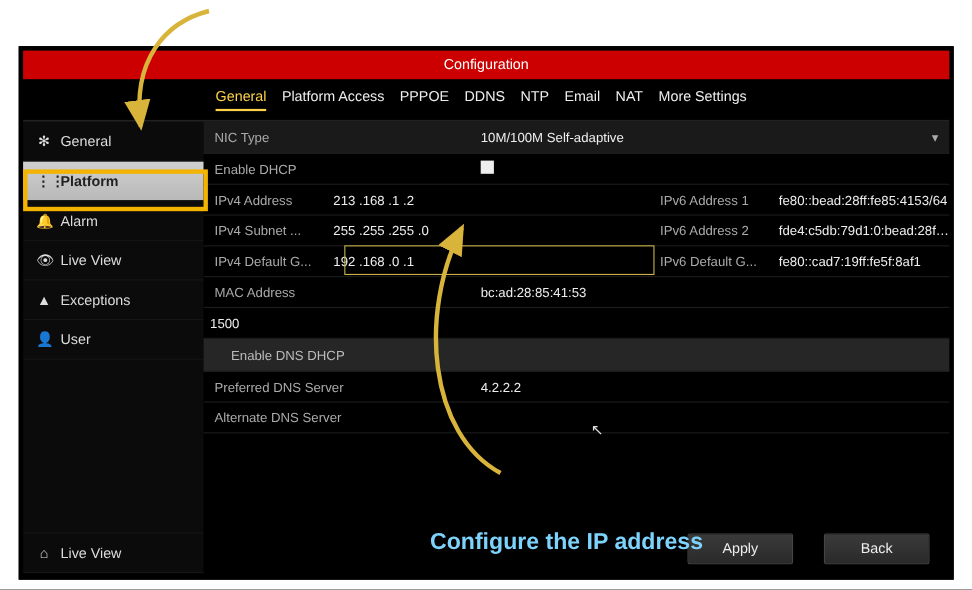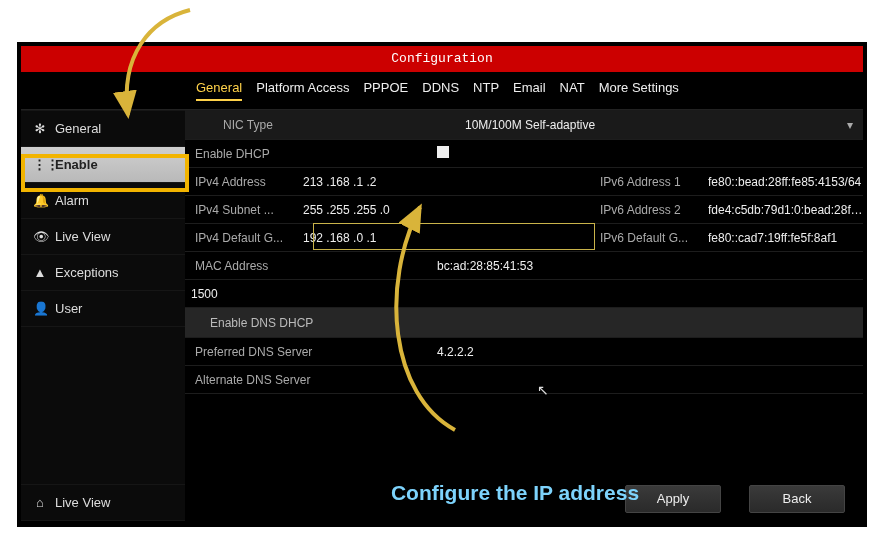--- a/index.html
+++ b/index.html
@@ -19,21 +19,20 @@
     background: #000;
     border: 4px solid #000;
   }
   .titlebar {
     background: #c00;
     color: #fff;
     text-align: center;
     height: 26px;
     line-height: 26px;
     font-size: 13px;
-    font-family: Liberation Mono, monospace;
   }
   .tabs {
     display: flex;
     gap: 14px;
     padding: 8px 0 8px 175px;
     border-bottom: 1px solid #222;
     font-size: 13px;
   }
   .tab { color: #eee; cursor: pointer; }
   .tab.active { color: #ffd24a; border-bottom: 2px solid #ffd24a; padding-bottom: 4px; }
@@ -69,21 +68,21 @@
     align-items: center;
     height: 28px;
     border-bottom: 1px solid #1d1d1d;
     font-size: 12px;
   }
   .row.full2 { grid-template-columns: 246px 1fr; }
   .row.hdr { background: #262626; height: 30px; grid-template-columns: 246px 1fr; padding-left: 15px; }
   .row .lbl { padding-left: 10px; color: #aaa; white-space: nowrap; overflow: hidden; text-overflow: ellipsis; }
   .row .val { color: #eee; padding-left: 6px; white-space: nowrap; overflow: hidden; text-overflow: ellipsis; }
   .chk { width:12px; height:12px; background:#eee; display:inline-block; }
-  .row.nic { grid-template-columns: 246px 1fr 16px; height:30px; background:#1a1a1a;padding-left:28px; }
+  .row.nic { grid-template-columns: 246px 1fr 16px; height:30px; background:#1a1a1a; }
   .caret { color:#aaa; padding-right:6px; }
   .footer {
     position: absolute;
     right: 18px;
     bottom: 8px;
     display: flex;
     gap: 28px;
   }
   .btn {
     background: linear-gradient(#3a3a3a,#2a2a2a);
@@ -142,21 +141,21 @@
   </div>
 
   <div class="body">
     <div class="sidebar">
       <div class="side-item top">
         <span class="side-icon">✻</span>
         <span>General</span>
       </div>
       <div class="side-item active">
         <span class="side-icon">⋮⋮</span>
-        <span>Enable</span>
+        <span>Platform</span>
       </div>
       <div class="side-item">
         <span class="side-icon">🔔</span>
         <span>Alarm</span>
       </div>
       <div class="side-item">
         <span class="side-icon">👁</span>
         <span>Live View</span>
       </div>
       <div class="side-item">

